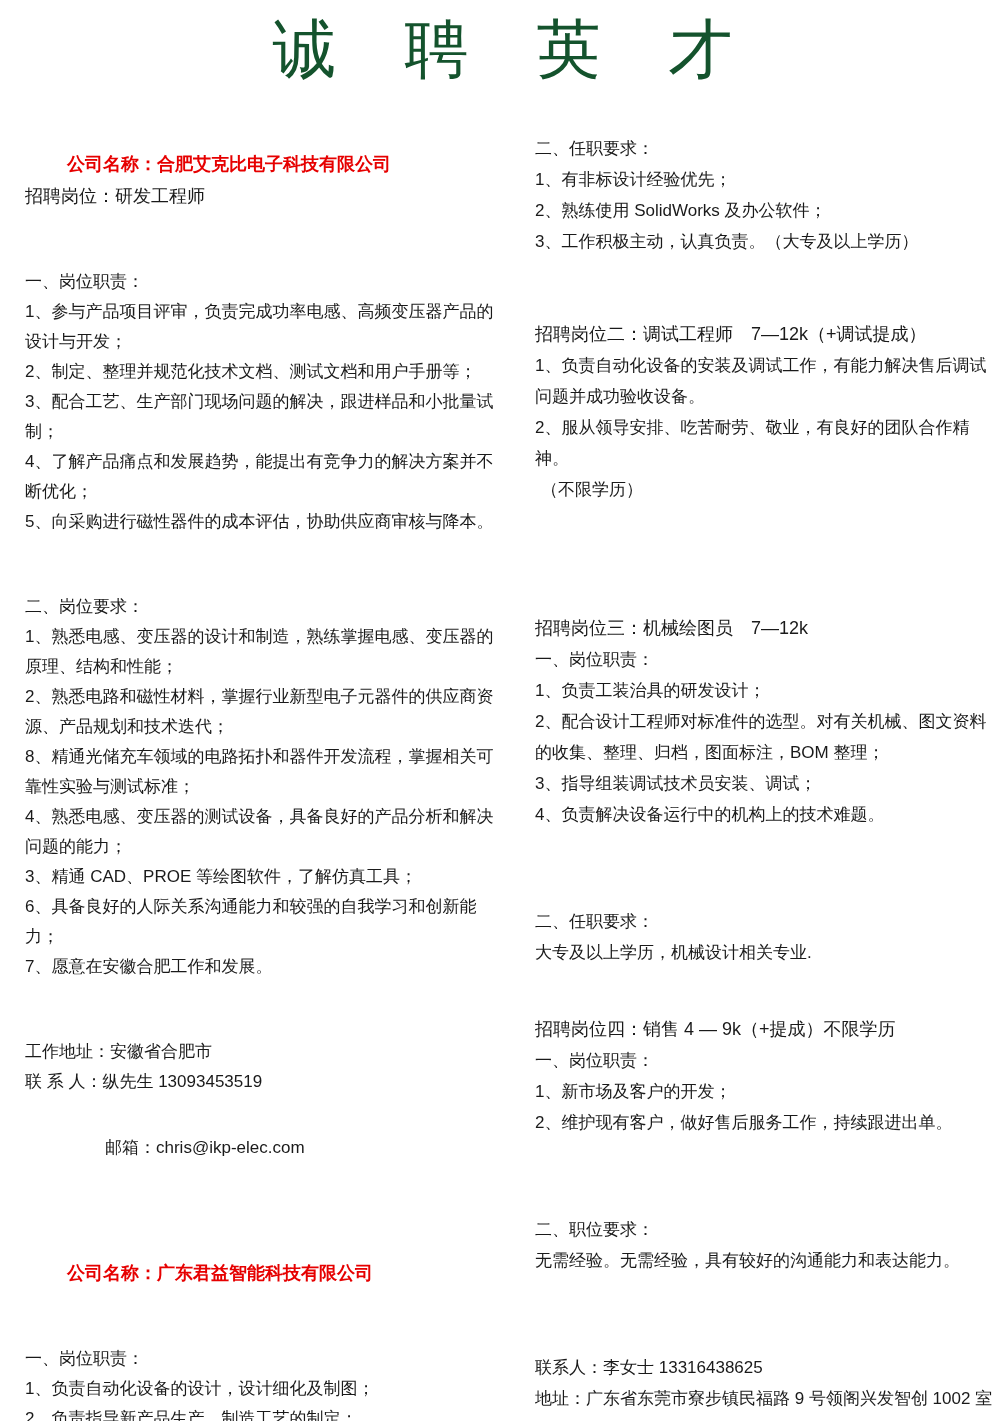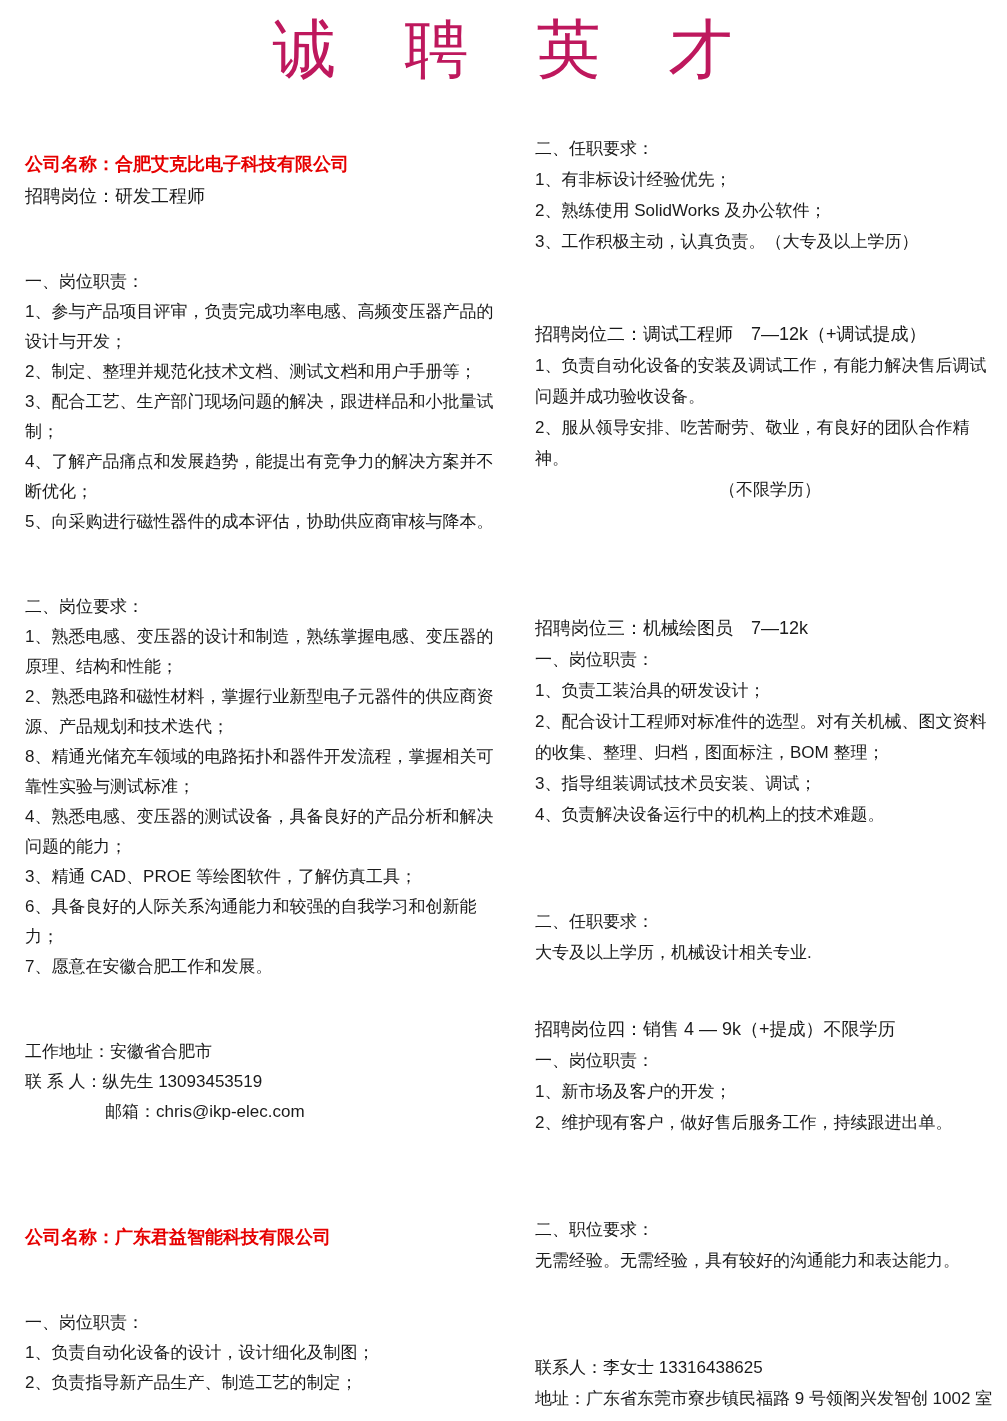--- a/index.html
+++ b/index.html
@@ -16,21 +16,21 @@
   }
   .doc-title {
     position: absolute;
     top: 6px;
     left: 0;
     width: 100%;
     text-align: center;
     font-family: "Liberation Serif", "DejaVu Serif", serif;
     font-size: 64px;
     font-weight: 500;
-    color: #be185d;
+    color: #14532d;
     letter-spacing: 2px;
     white-space: pre;
   }
   .col {
     position: absolute;
     top: 148px;
   }
   .col-left  { left: 25px;  width: 484px; }
   .col-right { left: 535px; width: 464px; top: 133px; }
   .line {
@@ -38,28 +38,29 @@
     font-size: 17px;
     line-height: 30px;
     word-break: break-all;
   }
   .col-right .line { line-height: 31px; }
   .company {
     color: var(--accent, #e60000);
     font-weight: 700;
     font-size: 18px;
     line-height: 32px;
+    margin-left: 42px;
   }
   .job {
     font-weight: 400;
     font-size: 18px;
     line-height: 32px;
   }
-  .indent { padding-left: 80px; }
-  .note   { padding-left: 6px; text-align: center; }
+  .indent { padding-left: 80px; margin-top: 36px; }
+  .note   { padding-left: 6px; }
   .spacer { height: 23px; }
   .col-right .spacer { height: 14px; }
   .col-right .spacer.big { height: 30px; }
 </style>
 </head>
 <body>
 
 <div class="page" style="--accent: #e60000; --fg: #1a1a1a; --bg: #ffffff;">
   <div class="doc-title">诚　聘　英　才</div>
 

